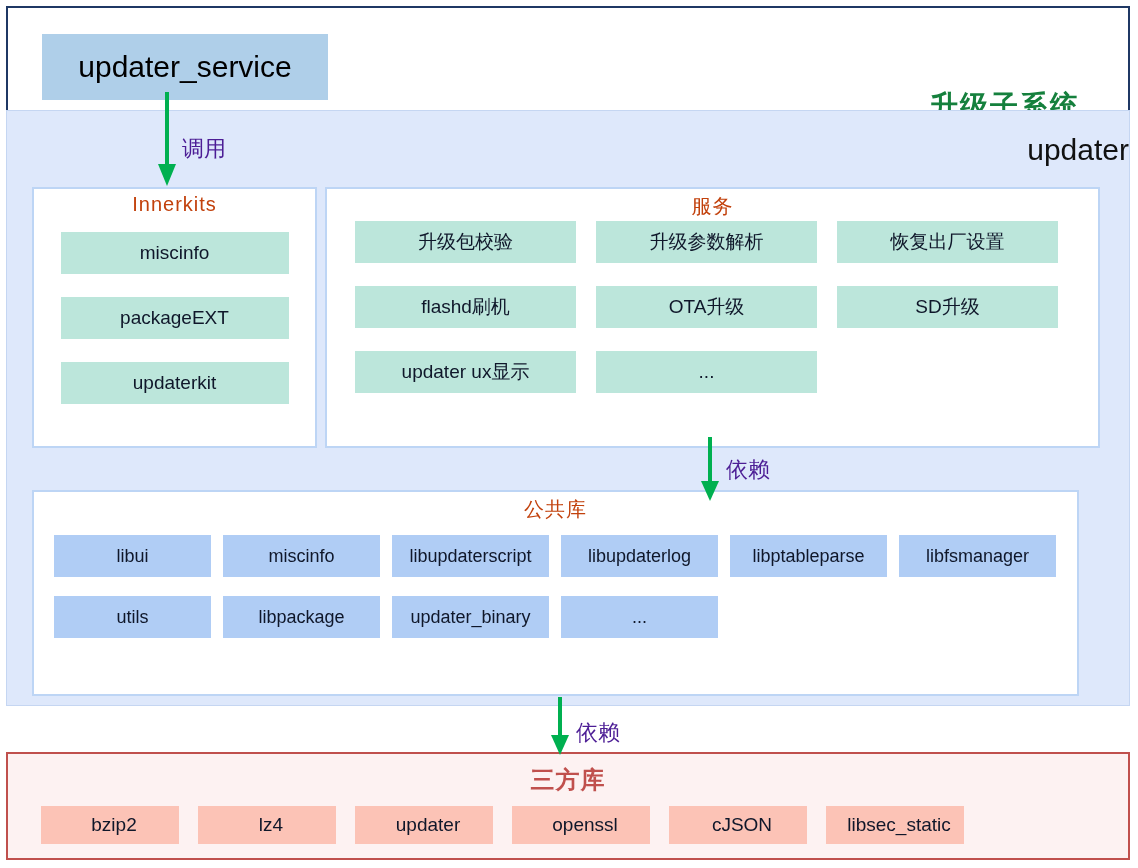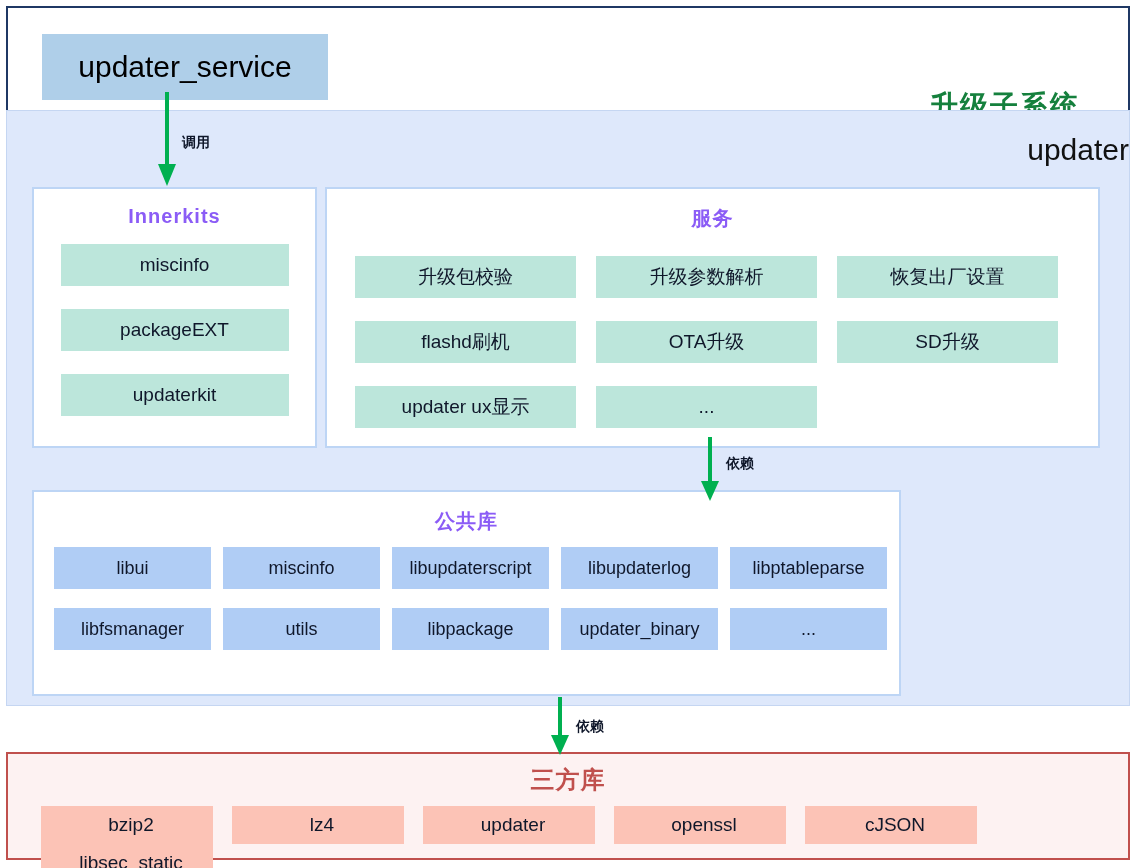--- a/index.html
+++ b/index.html
@@ -77,28 +77,28 @@
 
   
   .white-card {
     position: absolute;
     background: #ffffff;
     border: 2px solid #BDD5F5;
     box-sizing: border-box;
   }
   #innerkits-card { left: 25px; top: 76px; width: 285px; height: 261px; }
   #services-card  { left: 318px; top: 76px; width: 775px; height: 261px; }
-  #commonlib-card { left: 25px; top: 379px; width: 869px; height: 206px; }
+  #commonlib-card { left: 25px; top: 379px; width: 1047px; height: 206px; }
 
   .card-title {
     text-align: center;
     font-size: 20px;
-    font-weight: bold;
-    color: #8b5cf6;
-    margin-top: 16px;
+    font-weight: normal;
+    color: #c2410c;
+    margin-top: 4px;
     letter-spacing: 1px;
   }
 
   
   .chip-grid {
     display: flex;
     flex-wrap: wrap;
     padding: 0 0 0 0;
     box-sizing: border-box;
   }
@@ -120,21 +120,21 @@
   }
   #innerkits-chips .chip {
     background: #BCE6DB;
     width: 228px;
     height: 42px;
     margin-bottom: 23px;
   }
 
   
   #services-chips {
-    margin-top: 24px;
+    margin-top: 1px;
     padding-left: 28px;
     gap: 0px;
   }
   #services-chips .chip {
     background: #BCE6DB;
     width: 221px;
     height: 42px;
     margin-right: 20px;
     margin-bottom: 23px;
   }
@@ -171,36 +171,36 @@
     color: #C0504D;
     margin-top: 10px;
     letter-spacing: 1px;
   }
   #thirdparty-chips {
     margin-top: 10px;
     padding-left: 33px;
   }
   #thirdparty-chips .chip {
     background: #FCC3B6;
-    width: 172px;
+    width: 138px;
     height: 38px;
     margin-right: 19px;
     font-size: 19px;
     padding-left: 8px;
   }
 
   
   .arrow {
     position: absolute;
   }
   .arrow-label {
     position: absolute;
-    font-size: 14px;
-    font-weight: bold;
-    color: #0f172a;
+    font-size: 22px;
+    font-weight: normal;
+    color: #4c1d95;
     white-space: nowrap;
   }
   #arrow-call       { left: 155px; top: 92px; }
   #arrow-call-label { left: 182px; top: 134px; }
   #arrow-dep1       { left: 698px; top: 437px; }
   #arrow-dep1-label { left: 726px; top: 455px; }
   #arrow-dep2       { left: 548px; top: 697px; }
   #arrow-dep2-label { left: 576px; top: 718px; }
 </style>
 </head>

